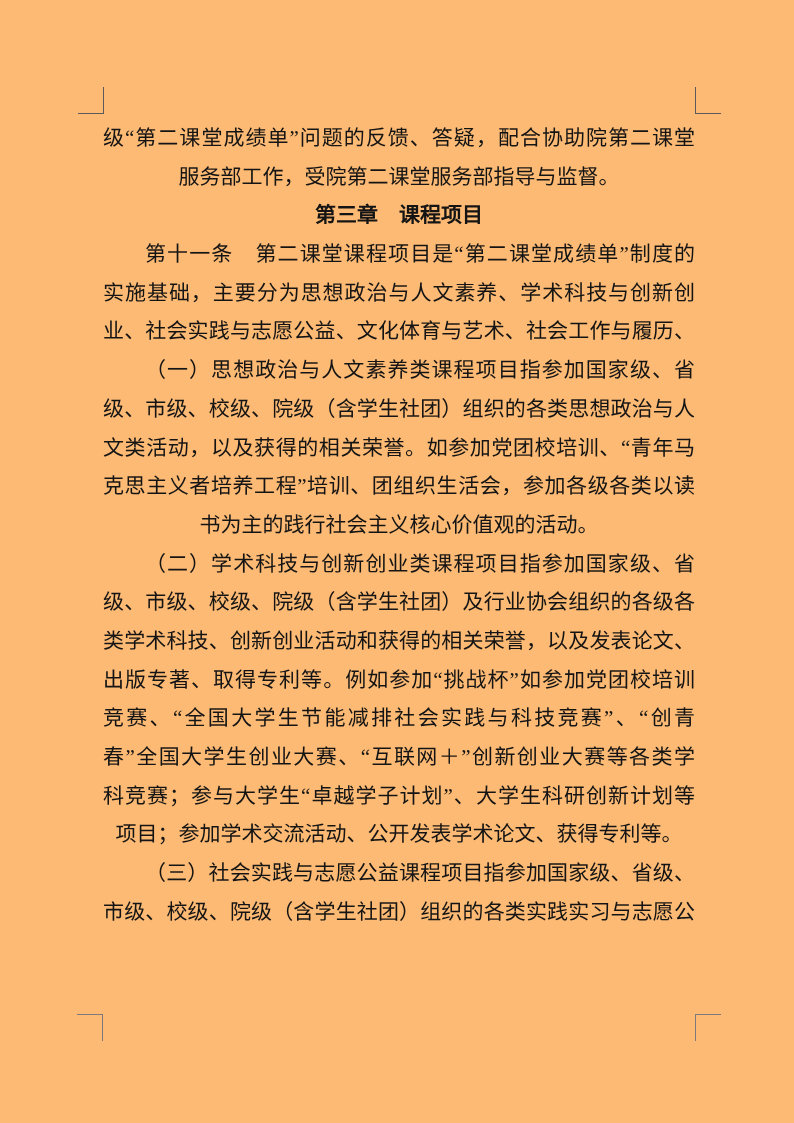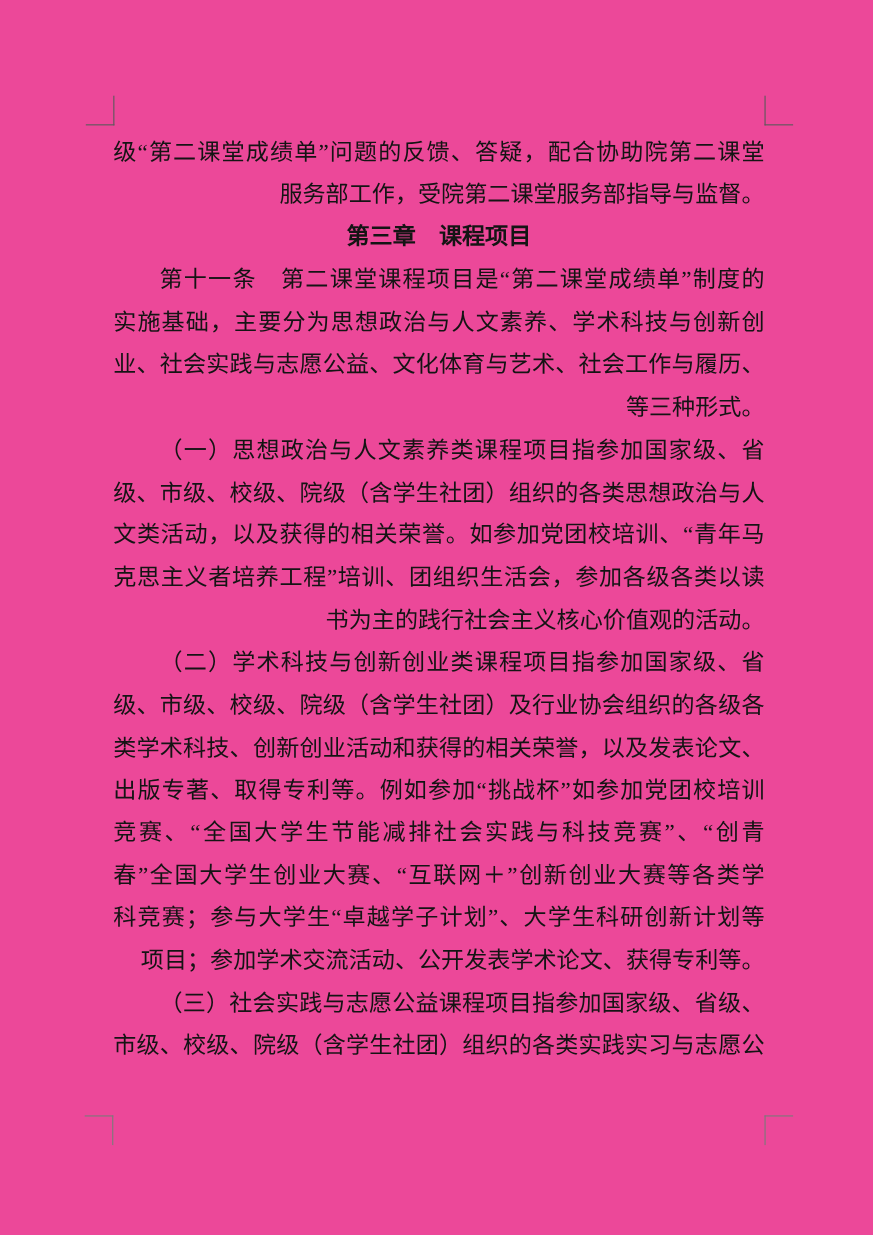--- a/index.html
+++ b/index.html
@@ -5,21 +5,21 @@
 <style>
   html, body {
     margin: 0;
     padding: 0;
     background: #ffffff;
   }
   .page {
     position: relative;
     width: 794px;
     height: 1123px;
-    background: #ec4899;
+    background: #fdba74;
     overflow: hidden;
     font-family: "Liberation Serif", "DejaVu Serif", serif;
   }
   
   .crop {
     position: absolute;
     width: 25px;
     height: 26px;
   }
   .crop.tl { left: 78px;  top: 87px;    border-right: 1px solid #5a5a5a; border-bottom: 1px solid #5a5a5a; }
@@ -38,41 +38,40 @@
     line-height: 38.7px;
     font-size: 21px;
     color: #141414;
     letter-spacing: 0;
   }
   .line.justify {
     text-align: justify;
     text-align-last: justify;
     text-justify: inter-character;
   }
-  .line.left   { text-align: right; }
+  .line.left   { text-align: center; }
   .line.center { text-align: center; font-weight: bold; }
   .line.indent { text-indent: 42px; }
 </style>
 </head>
 <body>
 
 <div class="page">
   <div class="crop tl"></div>
   <div class="crop tr"></div>
   <div class="crop bl"></div>
   <div class="crop br"></div>
 
   <div class="text-block">
       <div class="line justify">级“第二课堂成绩单”问题的反馈、答疑，配合协助院第二课堂</div>
       <div class="line left">服务部工作，受院第二课堂服务部指导与监督。</div>
       <div class="line center">第三章　课程项目</div>
       <div class="line justify indent">第十一条　第二课堂课程项目是“第二课堂成绩单”制度的</div>
       <div class="line justify">实施基础，主要分为思想政治与人文素养、学术科技与创新创</div>
       <div class="line justify">业、社会实践与志愿公益、文化体育与艺术、社会工作与履历、</div>
-      <div class="line left">等三种形式。</div>
       <div class="line justify indent">（一）思想政治与人文素养类课程项目指参加国家级、省</div>
       <div class="line justify">级、市级、校级、院级（含学生社团）组织的各类思想政治与人</div>
       <div class="line justify">文类活动，以及获得的相关荣誉。如参加党团校培训、“青年马</div>
       <div class="line justify">克思主义者培养工程”培训、团组织生活会，参加各级各类以读</div>
       <div class="line left">书为主的践行社会主义核心价值观的活动。</div>
       <div class="line justify indent">（二）学术科技与创新创业类课程项目指参加国家级、省</div>
       <div class="line justify">级、市级、校级、院级（含学生社团）及行业协会组织的各级各</div>
       <div class="line justify">类学术科技、创新创业活动和获得的相关荣誉，以及发表论文、</div>
       <div class="line justify">出版专著、取得专利等。例如参加“挑战杯”如参加党团校培训</div>
       <div class="line justify">竞赛、“全国大学生节能减排社会实践与科技竞赛”、“创青</div>

